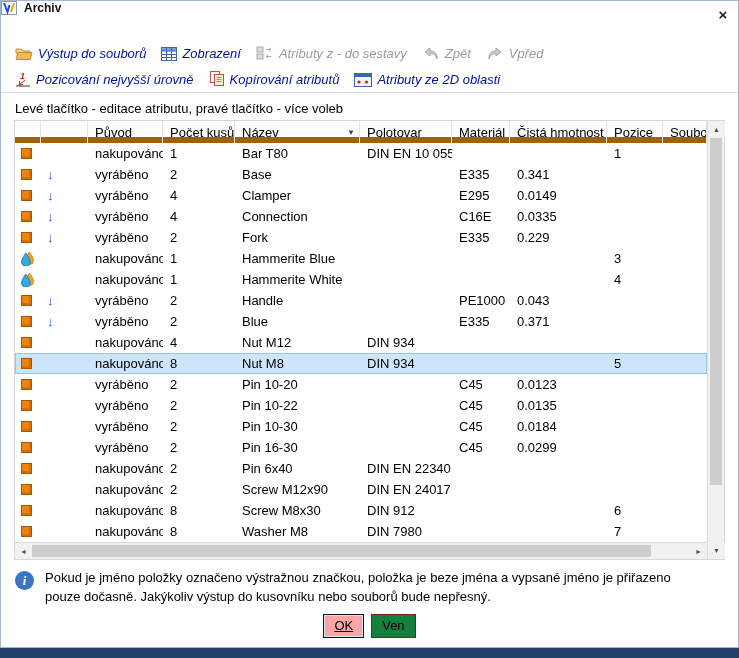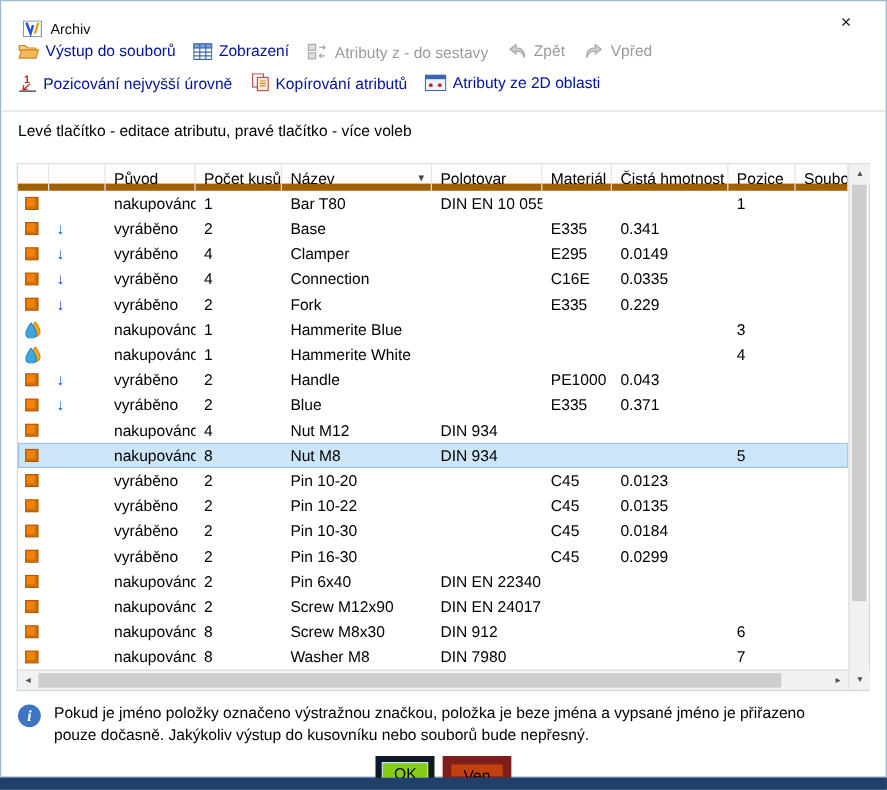--- a/index.html
+++ b/index.html
@@ -10,38 +10,38 @@
     position: relative;
     overflow: hidden;
   }
   .window {
     position:absolute; top:0; left:0;
     width:739px; height:648px;
     background:#ffffff;
     border:1px solid #9fb6cc;
   }
   
-  .titlebar { height:30px; display:flex; align-items:flex-end; padding:0 18px; }
+  .titlebar { height:30px; display:flex; align-items:flex-start; padding:0 0;font-weight:bold; }
   .app-icon { display:inline-flex; margin-right:7px; }
   .title { font-size:12px; color:#111; }
   .close-btn {
     margin-left:auto; width:30px; height:26px;
     display:flex; align-items:center; justify-content:center;
     font-size:15px; color:#222; cursor:default;
   }
   
   .toolbar { padding:4px 14px 5px; }
-  .toolbar-row { display:flex; align-items:flex-start; gap:15px; height:26px; }
+  .toolbar-row { display:flex; align-items:flex-end; gap:15px; height:26px;font-style:italic; }
   .titem { display:flex; align-items:center; gap:5px; white-space:nowrap; }
   .ticon { display:inline-flex; align-items:center; }
   .tlabel { font-size:13px; color:var(--toolbar-text, #001298); }
   .titem.disabled .tlabel { color:var(--disabled-text, #9b9b9b); }
   .tb-divider { height:1px; background:#dcdcdc; }
   
-  .hint { margin:8px 14px 20px; font-size:13px; color:#000; }
+  .hint { margin:8px 14px 4px; font-size:13px; color:#000; }
   
   .table-wrap { margin:0 13px; height:440px; border:1px solid #d6d6d6; display:flex; background:#fff; }
   .table-main { flex:1; display:flex; flex-direction:column; overflow:hidden; }
   .thead, .trow {
     display:grid;
     grid-template-columns: 26px 47px 75px 72px 125px 92px 58px 97px 56px minmax(30px,1fr);
   }
   .thead { height:22px; background:#fdfdfd; border-bottom:6px solid #a16207; flex:0 0 auto; }
   .th {
     display:flex; align-items:center; height:22px;
@@ -81,23 +81,23 @@
     background:var(--info-blue, #3c76c2); color:#fff;
     display:flex; align-items:center; justify-content:center;
     font:italic bold 13px "Liberation Serif", serif;
   }
   .info-text { font-size:13px; line-height:1.45; color:#000; max-width:662px; }
   
   .btns { display:flex; justify-content:center; gap:7px; margin-top:7px; }
   .btn {
     min-width:34px; height:24px; padding:2px 10px;
     font-family:"Liberation Sans", sans-serif; font-size:13px; color:#000;
-    background:#c2410c; border:7px solid #7f1d1d;
-  }
-  .btn.primary { background:#84cc16; border:5px solid #0f172a; box-shadow:0 0 0 1px #cfe3f7 inset;text-decoration:underline; }
+    background:#15803d; border:1px solid #7f1d1d;
+  }
+  .btn.primary { background:#fca5a5; border:1px solid #0f172a; box-shadow:0 0 0 1px #cfe3f7 inset;text-decoration:underline; }
   
   .bottom-strip { position:absolute; left:0; bottom:0; width:739px; height:10px; background:var(--frame-bottom, #20406a); }
 </style>
 </head>
 <body>
 
 <div class="window">
 
   <div class="titlebar">
     <span class="app-icon">

